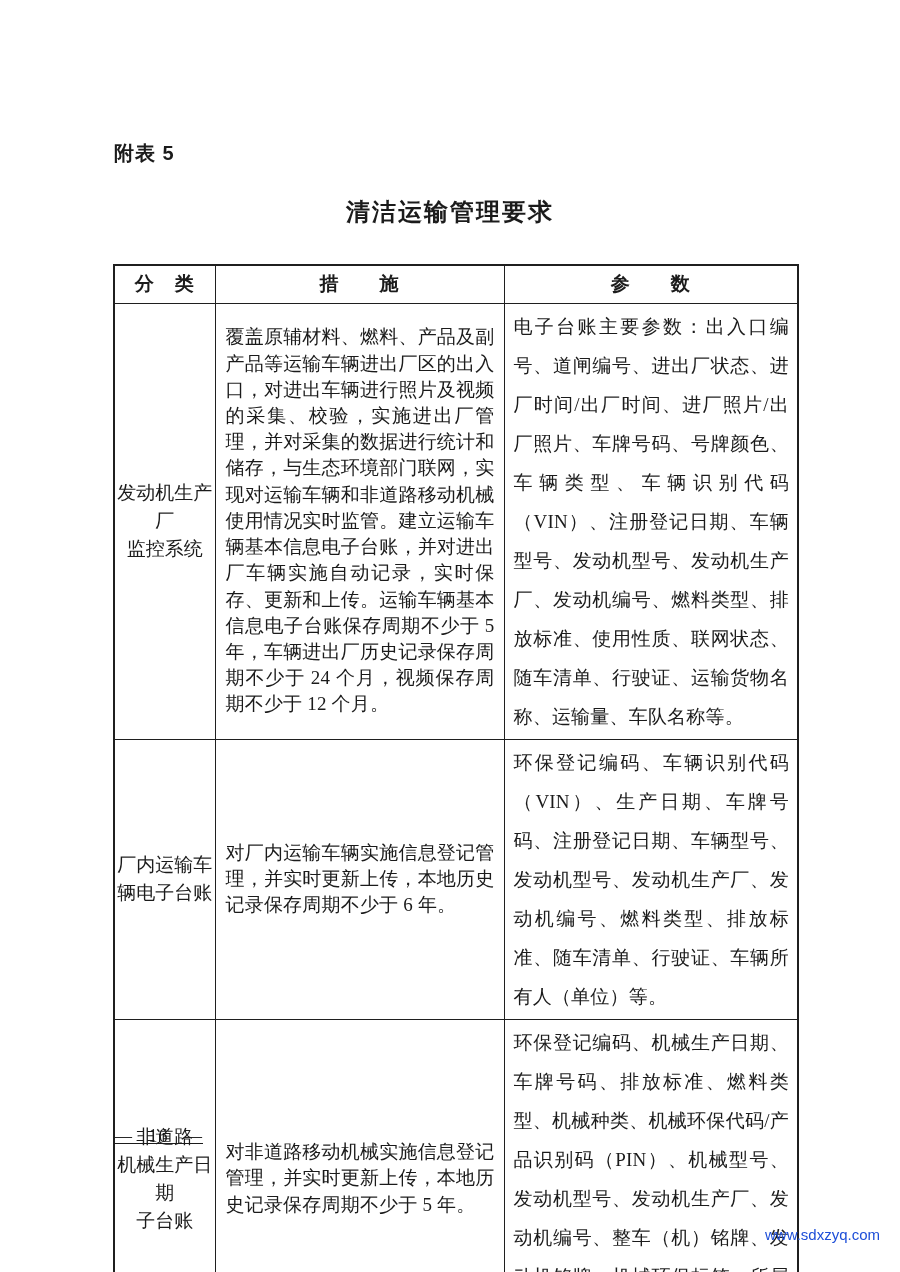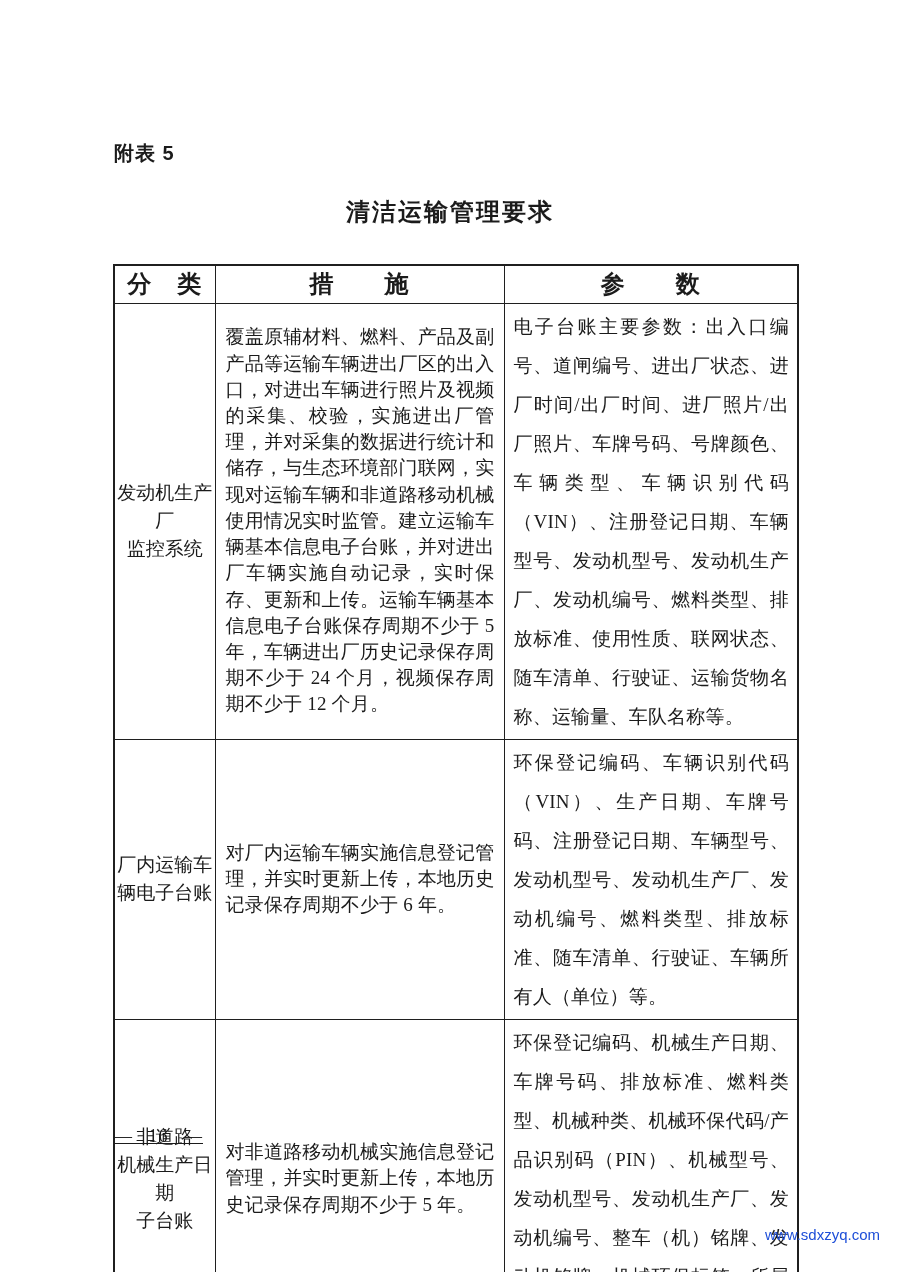--- a/index.html
+++ b/index.html
@@ -53,21 +53,21 @@
   table.req-table td {
     border: 1px solid #1f1f1f;
     vertical-align: middle;
     font-size: 19px;
     box-sizing: border-box;
   }
   table.req-table th {
     font-family: "Liberation Sans", "DejaVu Sans", sans-serif;
     font-weight: bold;
     height: 38px;
-    font-size: 24px;
+    font-size: 19px;
     letter-spacing: 1px;
     margin-top: 16px;
   }
   td.cat-cell {
     text-align: center;
     white-space: pre-line;
     line-height: 28px;
     padding: 2px 1px;
   }
   td.measure-cell {

